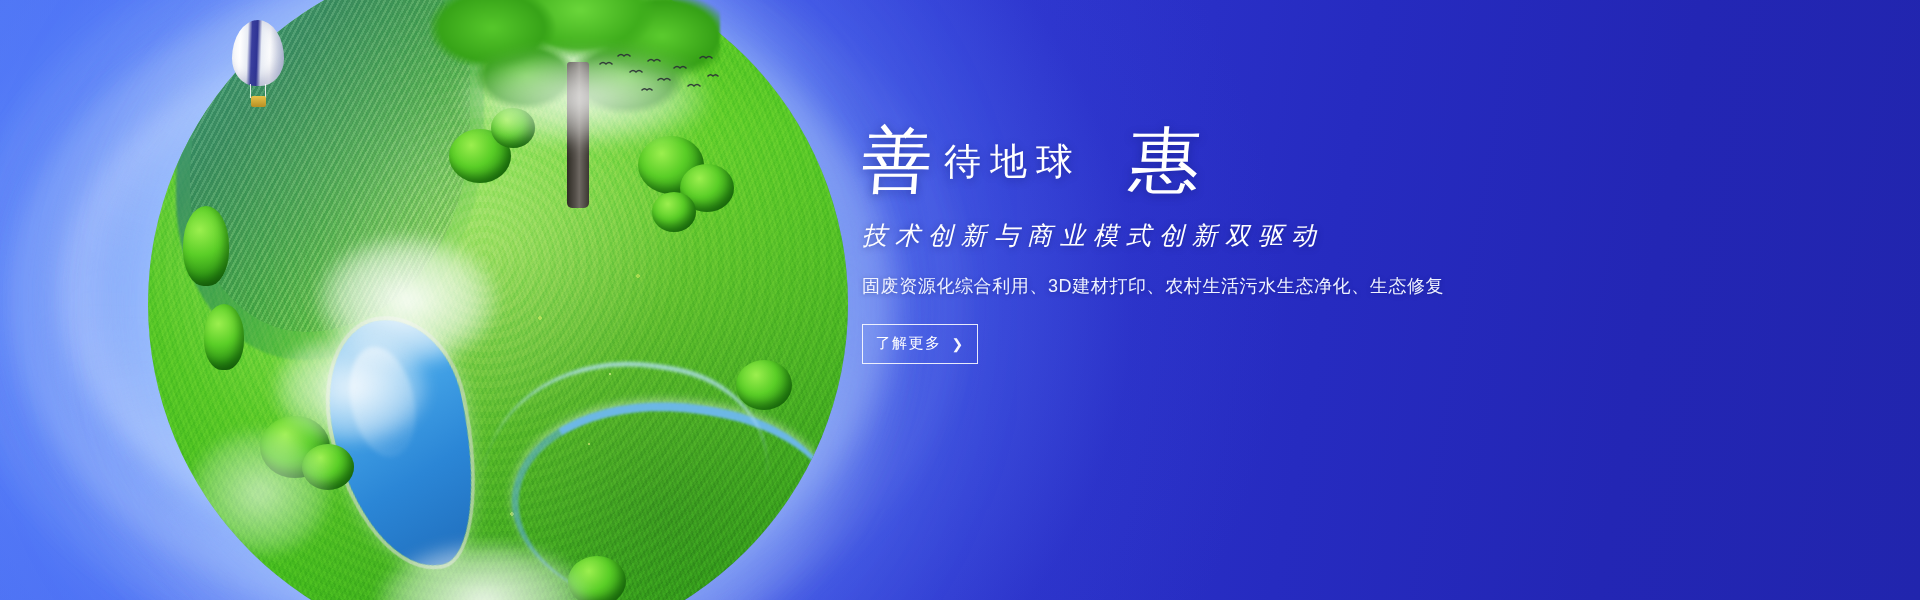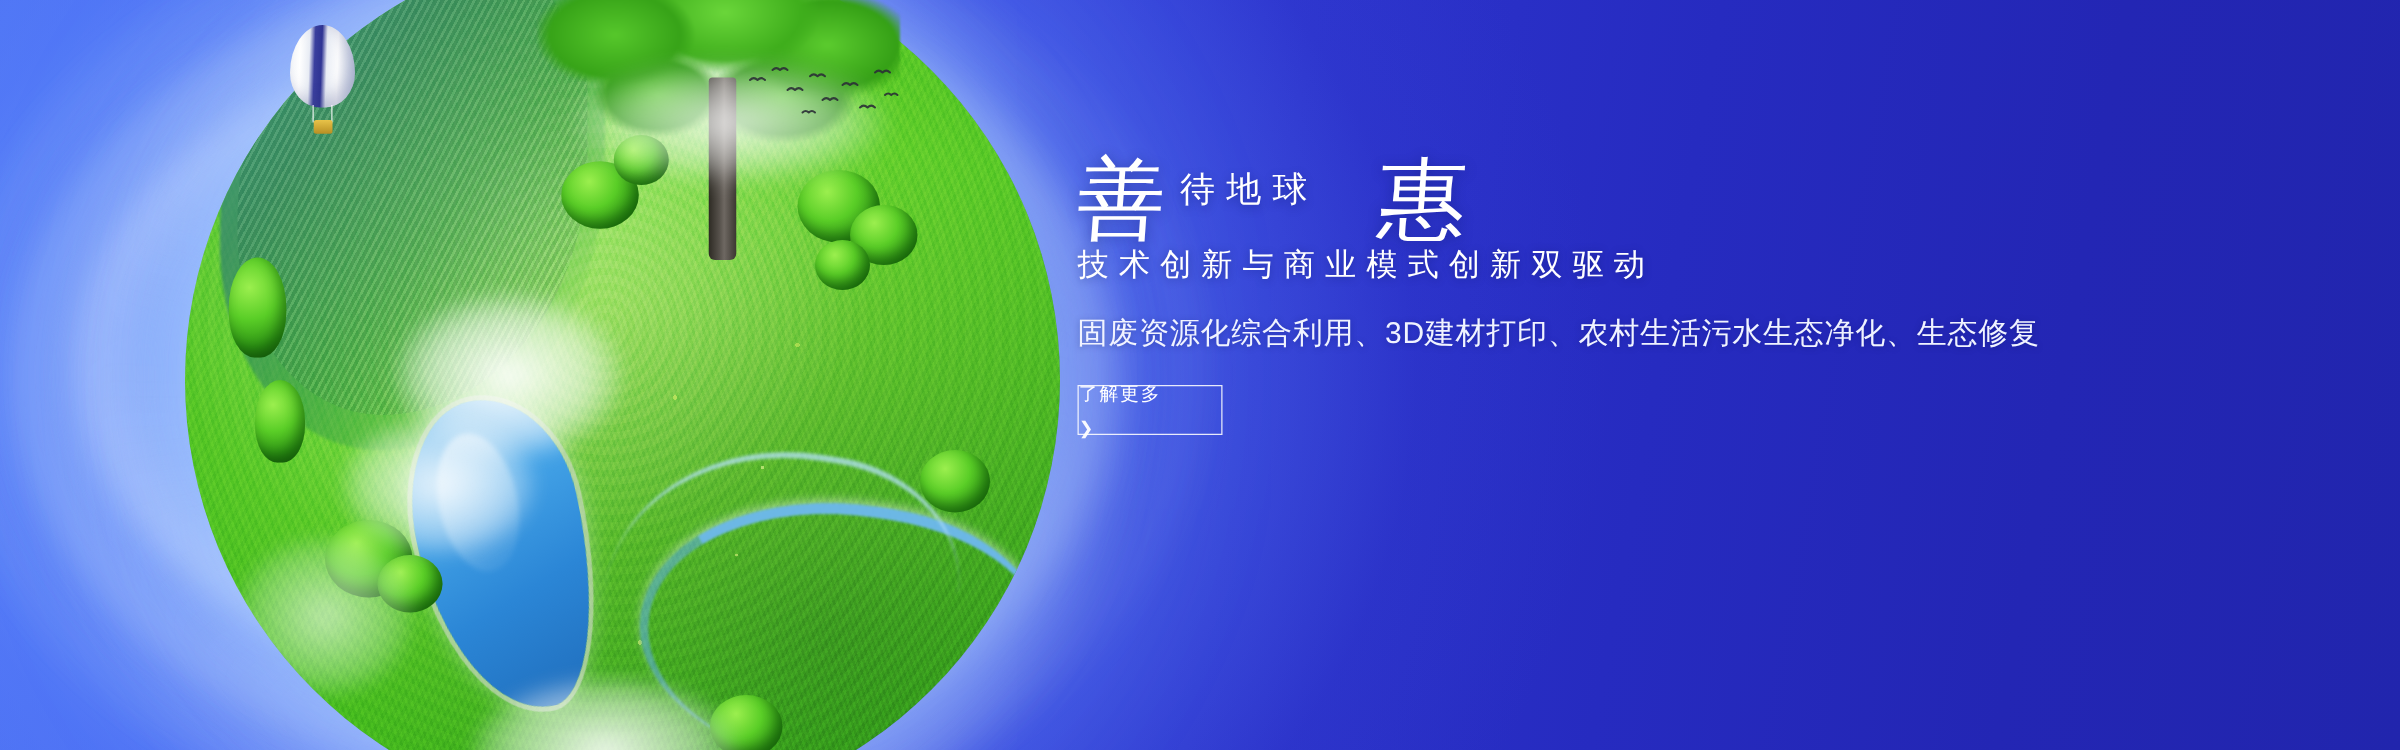--- a/index.html
+++ b/index.html
@@ -219,47 +219,48 @@
 
   .headline { display:flex; align-items:flex-end; white-space:nowrap; }
   .hl-big {
     font-family:"Liberation Serif","DejaVu Serif",serif;
     font-size:70px; line-height:.95; color:#ffffff; font-weight:400;
     letter-spacing:0; text-shadow:0 2px 10px rgba(10,20,90,.40);
     transform:skewX(-4deg);
   }
   .hl-small {
     font-family:"Liberation Serif","DejaVu Serif",serif;
-    font-size:28px; color:#ffffff; font-weight:400;
-    letter-spacing:9px; margin-left:12px; margin-bottom:24px;
+    font-size:37px; color:#ffffff; font-weight:400;
+    letter-spacing:9px; margin-left:12px; margin-bottom:8px;
     text-shadow:0 2px 8px rgba(10,20,90,.40);
   }
   .hl-gap { width:48px; }
 
   .subtitle {
+    margin-top:24px;
     font-size:25px; color:#ffffff; font-weight:400;
     letter-spacing:8px; white-space:nowrap;
     text-shadow:0 1px 7px rgba(10,20,90,.40);
+    font-style:italic;
   }
   .desc {
     margin-top:22px;
-    font-size:24px; color:#f0f3ff; font-weight:400;
+    font-size:18px; color:#f0f3ff; font-weight:400;
     letter-spacing:.6px; white-space:nowrap;
     text-shadow:0 1px 5px rgba(10,20,90,.35);
   }
 
   .cta {
     margin-top:26px;
-    display:inline-flex; align-items:flex-start; justify-content:center; gap:10px;
+    display:inline-flex; align-items:center; justify-content:center; gap:10px;
     width:116px; height:40px;
     border:1px solid rgba(255,255,255,.88);
     background:transparent; color:#ffffff;
     font-size:15px; letter-spacing:1.5px; cursor:pointer;
     font-family:"Liberation Sans","DejaVu Sans",sans-serif;
-    flex-direction:column;
   }
   .cta .chev { font-size:14px; line-height:1; opacity:.95; }
 </style>
 </head>
 <body>
 
 <div class="banner">
 
   <div class="haze"></div>
   <div class="haze2"></div>

